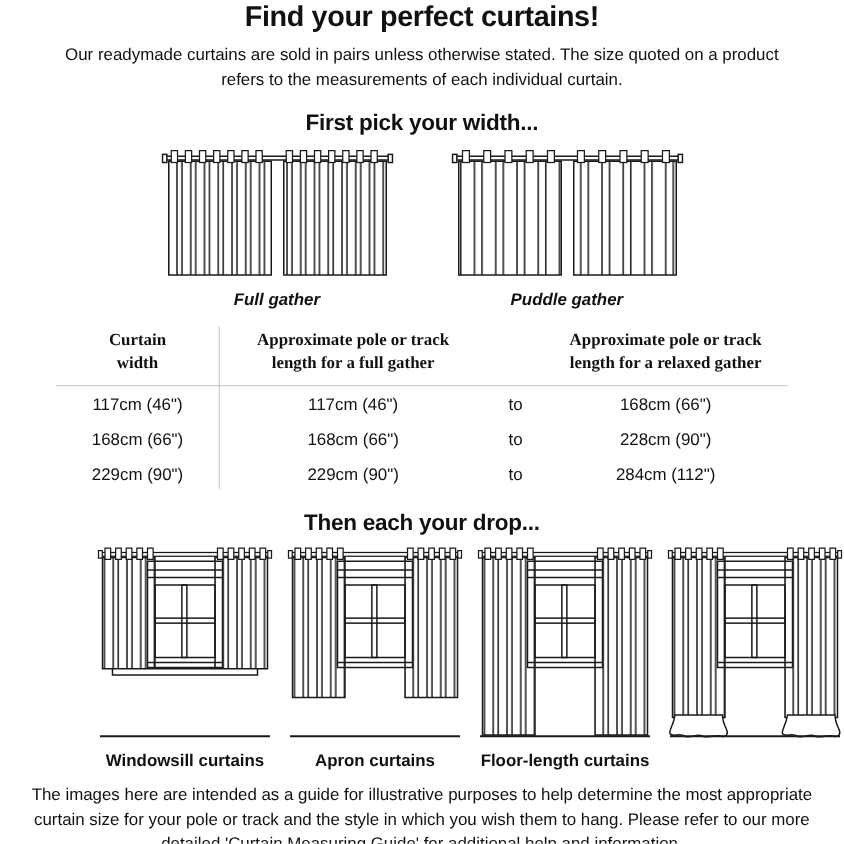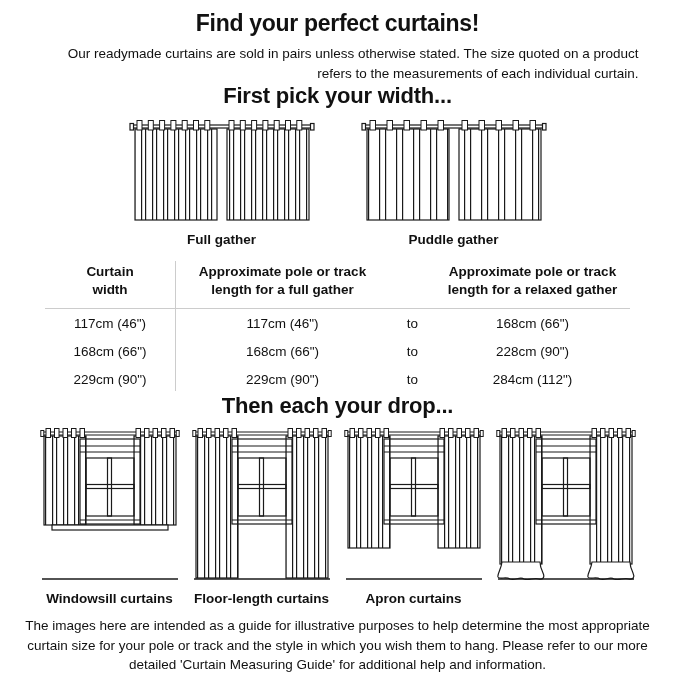--- a/index.html
+++ b/index.html
@@ -3,40 +3,41 @@
 <meta charset="utf-8">
 <style>
   * { margin: 0; padding: 0; box-sizing: border-box; }
   html, body { background: #ffffff; }
   body {
     width: 675px; height: 675px;
     font-family: "Liberation Sans", sans-serif;
     color: #111111;
     overflow: hidden;
   }
-  .page { width: 675px; height: 675px; padding-top: 10px; text-align: center; }
+  .page { width: 675px; height: 675px; text-align: center; }
 
   .title {
     font-size: 23px; font-weight: bold; letter-spacing: -0.3px;
     margin-bottom: 7px;
   }
   .intro {
-    font-size: 13.5px; line-height: 1.45; max-width: 602px; margin: 0 auto; text-align: right;
+    font-size: 13.5px; line-height: 1.45; max-width: 602px; margin: 0 auto;
   }
   .section-heading {
-    font-size: 22px; font-weight: bold; letter-spacing: -0.2px;
+    font-size: 18px; font-weight: bold; letter-spacing: -0.2px;
+    margin-top: 15px;
   }
 
   
   .gather-row {
     margin-top: 9px;
     display: flex; justify-content: center; align-items: flex-start; gap: 46px;
   }
   figure { display: block; }
-  .gather-fig { width: 186px; }
+  .gather-fig { width: 186px; font-style: italic; }
   .gather-fig svg { width: 186px; height: 108px; display: block; }
   figcaption {
     font-size: 13.5px; font-weight: bold; margin-top: 6px; text-align: center;
   }
 
   
   .size-table {
     position: relative;
     width: 585px; margin: 12px auto 0 auto;
   }
@@ -44,30 +45,30 @@
     position: absolute; left: 130px; top: 2px; bottom: 2px; width: 1px;
     background: #cccccc;
   }
   .thead, .trow {
     display: grid;
     grid-template-columns: 130px 215px 45px 195px;
     align-items: center;
   }
   .th {
     font-size: 13.5px; font-weight: bold; line-height: 1.3;
-    white-space: pre-line; text-align: center; padding: 4px 0 10px 0;
+    white-space: pre-line; text-align: center; padding: 4px 0 10px 0; font-family: Liberation Serif, serif;
   }
   .header-rule { height: 1px; background: #cccccc; }
   .trow { height: 28px; }
   .td { font-size: 13.5px; text-align: center; }
 
   
   .drop-row {
     margin-top: 7px;
-    display: flex; justify-content: center; align-items: flex-start; gap: 10px;
+    display: flex; justify-content: flex-end; align-items: flex-start; gap: 10px;
   }
   .drop-fig { width: 142px; }
   .drop-fig svg { width: 142px; height: 160px; display: block; }
   .drop-fig figcaption { margin-top: 5px; }
 
   .footer-note {
     font-size: 13.5px; line-height: 1.45; max-width: 628px; margin: 10px auto 0 auto;
   }
 
   .defs-svg { position: absolute; width: 0; height: 0; }
@@ -221,46 +222,46 @@
         <rect x="12" y="99" width="116" height="5" fill="#ffffff" stroke="#1a1a1a" stroke-width="1.2"></rect>
         <line x1="2" y1="153" x2="138" y2="153" stroke="#1a1a1a" stroke-width="1.6"></line>
       </svg>
       <figcaption>Windowsill curtains</figcaption>
     </figure>
 
     <figure class="drop-fig">
       <svg viewBox="0 0 140 160">
         <use href="#windowFrame"></use>
         <use href="#dropPole"></use>
+        <rect x="4" y="10" width="42" height="112" fill="url(#pleatF)" stroke="#1a1a1a" stroke-width="1.2"></rect>
+        <rect x="94" y="10" width="42" height="112" fill="url(#pleatF)" stroke="#1a1a1a" stroke-width="1.2"></rect>
+        <use href="#dropTabs"></use>
+          <use href="#dropTabs" x="90"></use>
+        <line x1="2" y1="153" x2="138" y2="153" stroke="#1a1a1a" stroke-width="1.6"></line>
+      </svg>
+      <figcaption>Apron curtains</figcaption>
+    </figure>
+
+    <figure class="drop-fig">
+      <svg viewBox="0 0 140 160">
+        <use href="#windowFrame"></use>
+        <use href="#dropPole"></use>
         <rect x="4" y="10" width="42" height="142" fill="url(#pleatF)" stroke="#1a1a1a" stroke-width="1.2"></rect>
         <rect x="94" y="10" width="42" height="142" fill="url(#pleatF)" stroke="#1a1a1a" stroke-width="1.2"></rect>
         <use href="#dropTabs"></use>
           <use href="#dropTabs" x="90"></use>
         <line x1="2" y1="153" x2="138" y2="153" stroke="#1a1a1a" stroke-width="1.6"></line>
       </svg>
       <figcaption>Floor-length curtains</figcaption>
     </figure>
 
     <figure class="drop-fig">
       <svg viewBox="0 0 140 160">
         <use href="#windowFrame"></use>
         <use href="#dropPole"></use>
-        <rect x="4" y="10" width="42" height="112" fill="url(#pleatF)" stroke="#1a1a1a" stroke-width="1.2"></rect>
-        <rect x="94" y="10" width="42" height="112" fill="url(#pleatF)" stroke="#1a1a1a" stroke-width="1.2"></rect>
-        <use href="#dropTabs"></use>
-          <use href="#dropTabs" x="90"></use>
-        <line x1="2" y1="153" x2="138" y2="153" stroke="#1a1a1a" stroke-width="1.6"></line>
-      </svg>
-      <figcaption>Apron curtains</figcaption>
-    </figure>
-
-    <figure class="drop-fig">
-      <svg viewBox="0 0 140 160">
-        <use href="#windowFrame"></use>
-        <use href="#dropPole"></use>
         <rect x="4" y="10" width="42" height="128" fill="url(#pleatF)" stroke="#1a1a1a" stroke-width="1.2"></rect>
         <rect x="94" y="10" width="42" height="128" fill="url(#pleatF)" stroke="#1a1a1a" stroke-width="1.2"></rect>
         <use href="#dropTabs"></use>
           <use href="#dropTabs" x="90"></use>
         <use href="#puddleBlob"></use>
           <use href="#puddleBlob" x="90"></use>
         <line x1="2" y1="153" x2="138" y2="153" stroke="#1a1a1a" stroke-width="1.6"></line>
       </svg>
     </figure>
 

